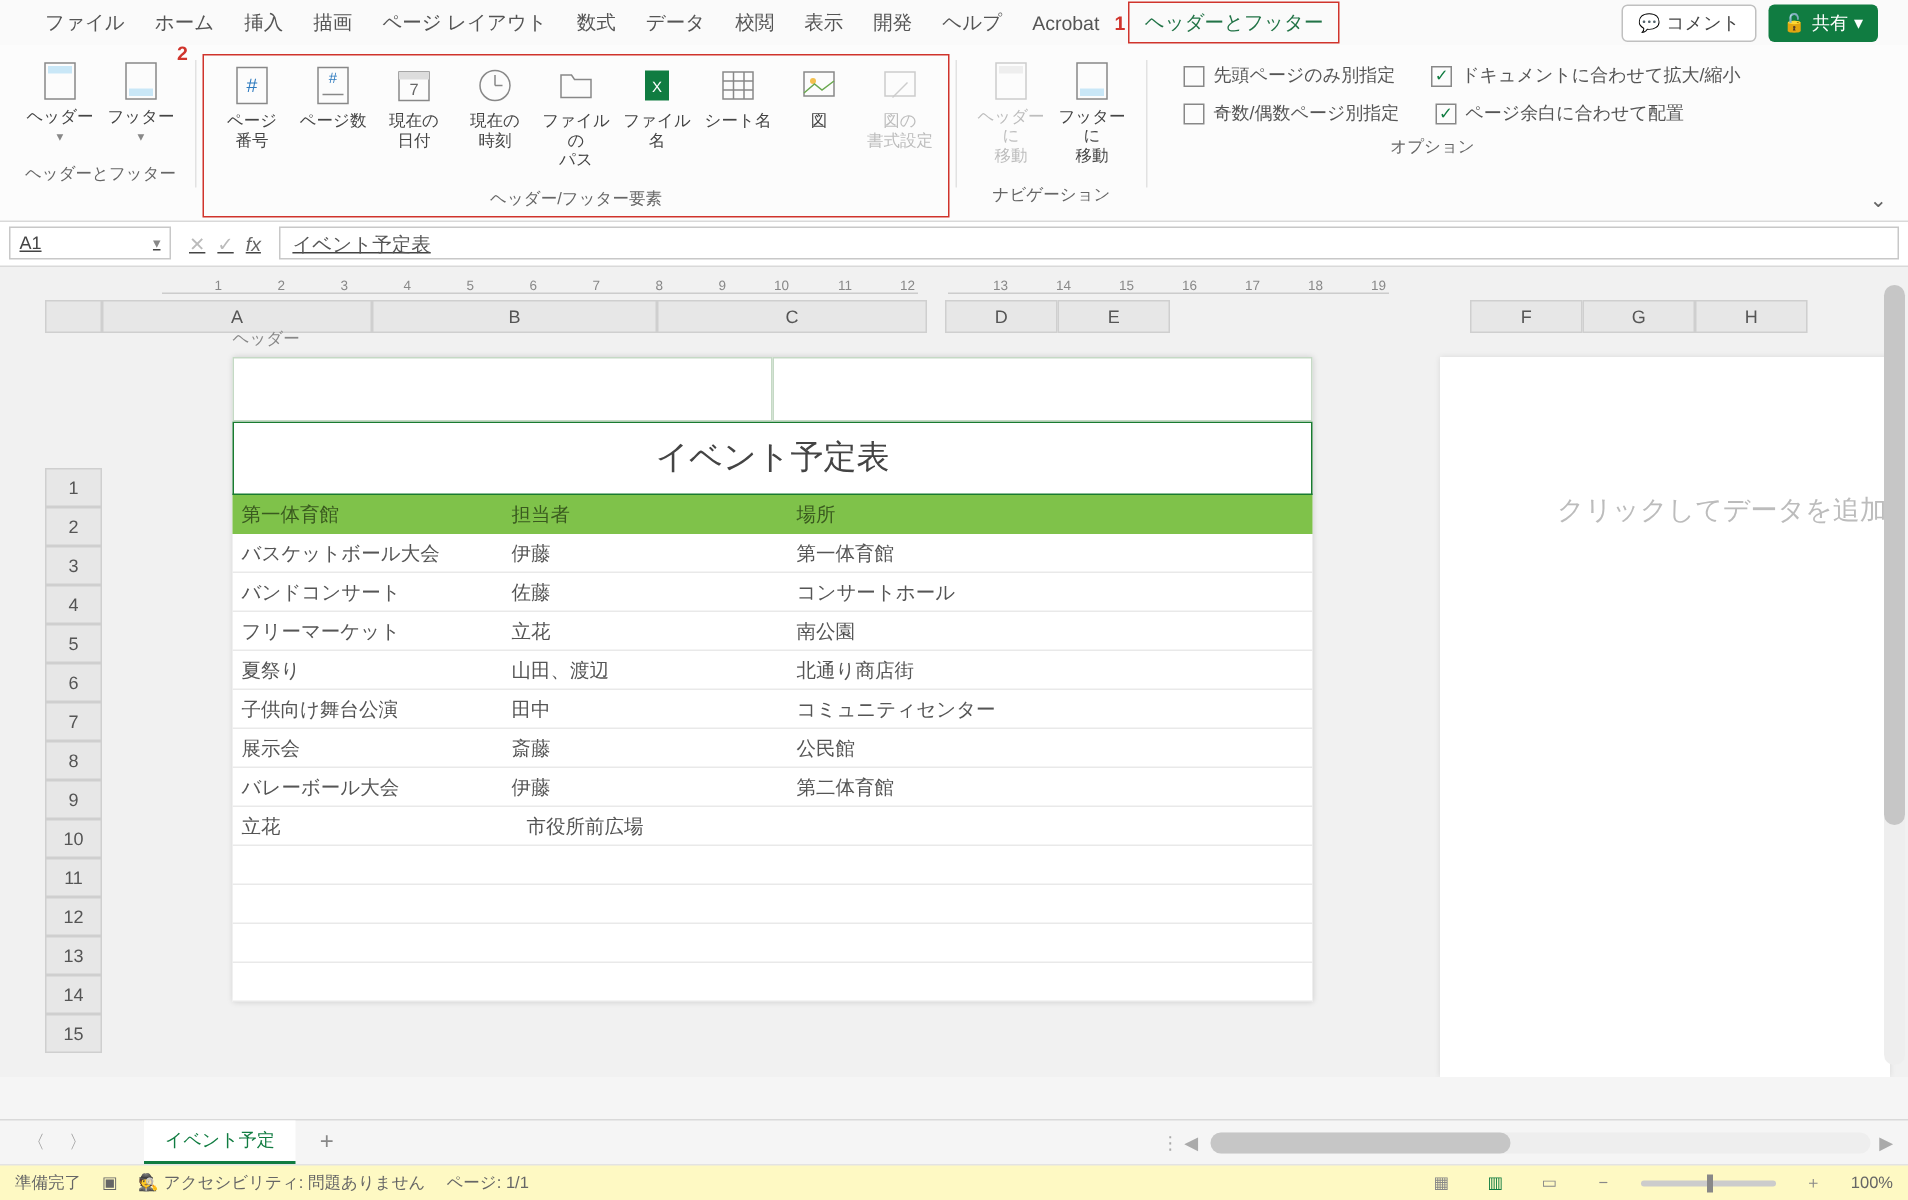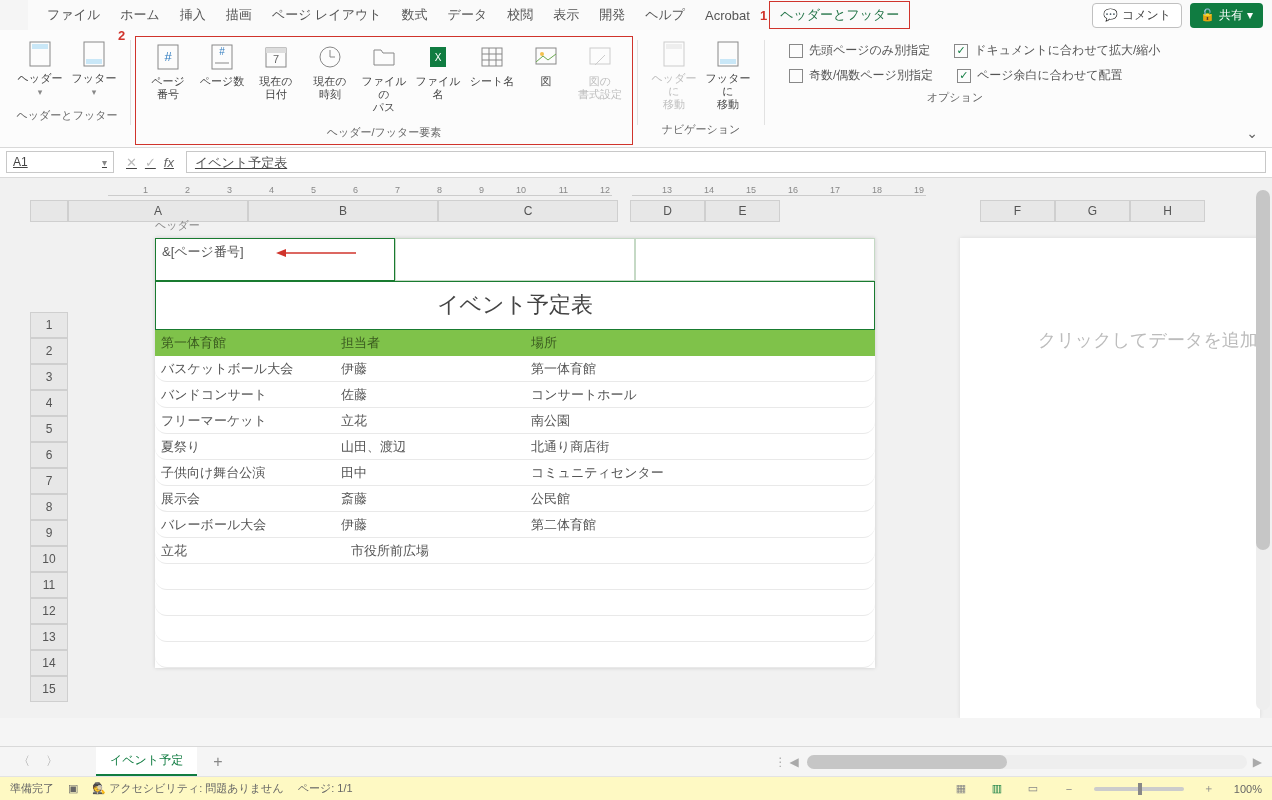--- a/index.html
+++ b/index.html
@@ -1,18 +1,18 @@
 <!DOCTYPE html>
 <html><head>
 <meta charset="utf-8">
 <style>
   * { box-sizing: border-box; margin: 0; padding: 0; font-family: "Yu Gothic UI", "Meiryo", sans-serif; }
   body { background: #f5f5f5; width: 1272px; height: 800px; overflow: hidden; position: relative; color: #444; }
   
-  .menubar { display: flex; align-items: center; height: 30px; padding: 0 9px; font-size: 13px; background: #fafafa; margin-left: 28px; }
+  .menubar { display: flex; align-items: center; height: 30px; padding: 0 20px; font-size: 13px; background: #fafafa; }
   .menubar .mi { padding: 4px 10px; cursor: pointer; color: #555; }
   .menubar .mi.active { border: 1px solid #d0342c; color: #217346; font-weight: 500; }
   .menubar .spacer { flex: 1; }
   .btn-comment { border: 1px solid #c0c0c0; border-radius: 4px; padding: 3px 10px; background: #fff; font-size: 12px; display:flex; align-items:center; gap:4px;}
   .btn-share { background: #107c41; color: #fff; border-radius: 4px; padding: 4px 10px; font-size: 12px; margin-left: 8px; display:flex;align-items:center;gap:4px;}
   .marker { color: #d0342c; font-weight: bold; font-size: 13px; margin-right:2px;}
   
   .ribbon { display: flex; align-items: flex-start; background: #fcfcfc; border-bottom: 1px solid #d9d9d9; padding: 6px 8px 2px 8px; position:relative;}
   .group { display: flex; flex-direction: column; align-items: center; padding: 0 6px; }
   .group-row { display: flex; align-items: flex-start; gap: 2px; }
@@ -46,21 +46,21 @@
   .page { position:absolute; top:60px; left:155px; width:720px; background:#fff; box-shadow:0 0 4px rgba(0,0,0,0.15);}
   .hdr-label { position:absolute; top:-20px; left:0; font-size:11px; color:#888;}
   .hdr-row { display:flex; height:44px; border-bottom:1px solid #197b30;}
   .hdr-cell { border:1px solid #c5d9c5; flex:1; position:relative; padding:4px 6px; font-size:13px; color:#555;}
   .hdr-cell.active { border:1.5px solid #197b30; width:240px; flex:0 0 240px;}
   .arrow { position:absolute; top:8px; left:120px; color:#d0342c; font-size:14px;}
   .title-row { height:48px; text-align:center; font-size:22px; color:#444; display:flex; align-items:center; justify-content:center; border:1px solid #197b30; border-top:none;}
   .thead { display:flex; background:#7fc24a; color:#3a5a1f; font-size:13px; height:26px;}
   .thead div { padding:4px 6px;}
   .tcA { width:180px;} .tcB { width:190px;} .tcC { width:180px;}
-  .trow { display:flex; font-size:13px; color:#555; height:26px; border-bottom:1px solid #e9e9e9;border-radius:12px;}
+  .trow { display:flex; font-size:13px; color:#555; height:26px; border-bottom:1px solid #e9e9e9;}
   .trow div { padding:4px 6px;}
   .page2 { position:absolute; top:60px; left:960px; width:300px; height:480px; background:#fff; box-shadow:0 0 4px rgba(0,0,0,0.1); display:flex; align-items:flex-start; justify-content:flex-start; padding:90px 0 0 78px; font-size:18px; color:#bcbcbc;}
   
   .tabs { position:absolute; bottom:24px; left:0; right:0; height:30px; background:#f5f5f5; border-top:1px solid #d9d9d9; display:flex; align-items:center; font-size:12px; padding:0 10px;}
   .tabs .nav { color:#999; padding:0 8px;}
   .tab { padding:5px 14px; background:#fff; border-bottom:2px solid #107c41; color:#107c41; font-weight:500; margin-left:30px;}
   .tabs .plus { padding:0 16px; color:#888; font-size:16px;}
   .tabs .spacer {flex:1;}
   .hscroll { width:440px; height:14px; background:#eee; border-radius:7px; position:relative; margin-right:6px;}
   .hscroll .thumb { position:absolute; left:0; width:200px; height:14px; background:#c6c6c6; border-radius:7px;}
@@ -354,27 +354,20 @@
       <div class="rc">11</div>
       <div class="rc">12</div>
       <div class="rc">13</div>
       <div class="rc">14</div>
       <div class="rc">15</div>
     </div>
 
   <div class="page">
     <div class="hdr-label">ヘッダー</div>
     <div class="hdr-row">
-      <div class="hdr-cell active">
-        <span>&amp;[ページ番号]</span>
-        <svg class="arrow" width="80" height="12">
-            <line x1="80" y1="6" x2="5" y2="6" stroke="#d0342c" stroke-width="1.5"></line>
-            <polygon points="0,6 10,2 10,10" fill="#d0342c"></polygon>
-          </svg>
-      </div>
       <div class="hdr-cell"></div>
       <div class="hdr-cell"></div>
     </div>
     <div class="title-row">イベント予定表</div>
     <div class="thead">
       <div class="tcA">第一体育館</div>
       <div class="tcB">担当者</div>
       <div class="tcC">場所</div>
     </div>
     <div id="tbody">

